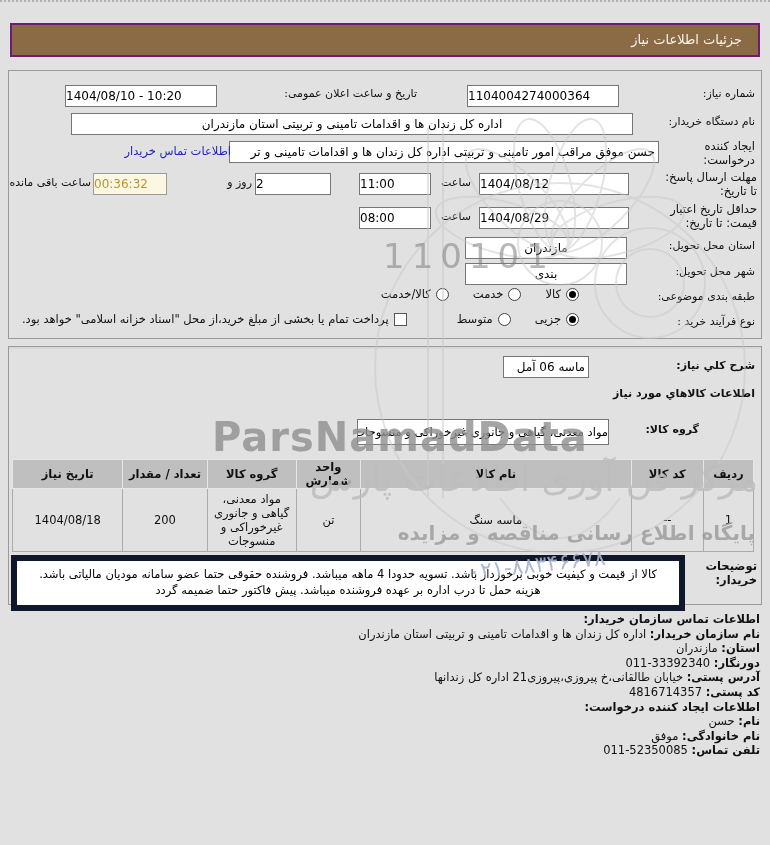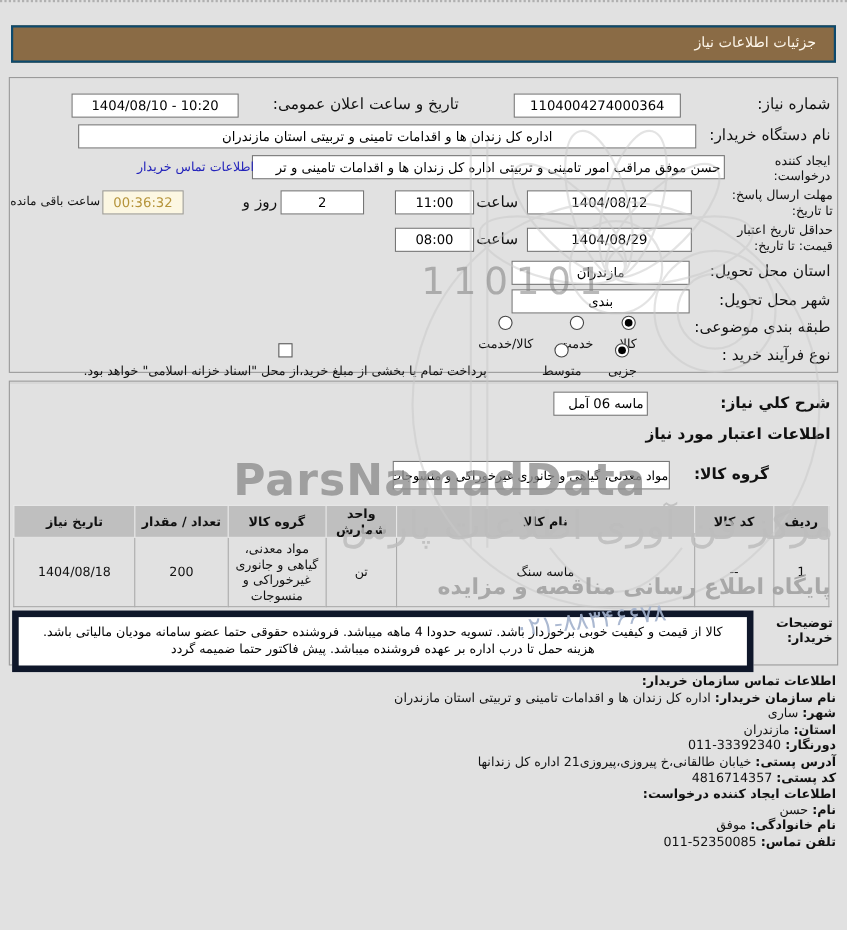--- a/index.html
+++ b/index.html
@@ -1,39 +1,39 @@
 <!DOCTYPE html>
 <html dir="rtl" lang="fa"><head>
 <meta charset="utf-8">
 <style>
   html,body{margin:0;padding:0;background:#e1e1e1;}
   body{font-family:"DejaVu Sans",sans-serif;}
   #page{position:relative;width:770px;height:845px;background:#e1e1e1;overflow:hidden;direction:rtl;}
   .top-dots{position:absolute;top:0;left:0;right:0;height:0;border-top:2px dotted #b0b0b0;}
   .titlebar{position:absolute;top:23px;left:10px;right:10px;height:30px;background:#8a6b45;
-    border:2px solid #0c4a6e;color:#fdf6ea;font-size:13px;line-height:30px;padding-right:16px;}
+    border:2px solid #701a75;color:#fdf6ea;font-size:13px;line-height:30px;padding-right:16px;}
   .panel{position:absolute;left:8px;right:8px;border:1px solid #9a9a9a;}
   #panel1{top:70px;height:267px;}
   #panel2{top:346px;height:257px;box-shadow:inset 0 2px 0 #d7d7d7;}
-  .lbl{position:absolute;font-size:14px;color:#111;white-space:nowrap;}
+  .lbl{position:absolute;font-size:11px;color:#111;white-space:nowrap;}
   .lbl2{position:absolute;font-size:11.5px;color:#111;text-align:right;line-height:14px;white-space:nowrap;}
   .b{font-weight:bold;}
   .ibox{position:absolute;background:#fff;border:1px solid #767676;height:20px;font-size:12px;
     line-height:20px;color:#000;overflow:hidden;white-space:nowrap;}
   .center{text-align:center;}
   .rstart{text-align:right;padding:0 3px;}
-  .num{direction:ltr;text-align:center;}
+  .num{direction:ltr;}
   .cream{background:#fcf7e2;color:#b5943b;border-color:#9a9a9a;}
   .link{position:absolute;font-size:11.5px;color:#2323bb;white-space:nowrap;cursor:pointer;}
   .radio{width:13px;height:13px;border:1px solid #444;border-radius:50%;background:#fff;
     display:inline-block;position:relative;box-sizing:border-box;flex:none;}
   .radio.sel::after{content:"";position:absolute;left:2px;top:2px;width:7px;height:7px;border-radius:50%;background:#000;}
   .checkbox{width:13px;height:13px;border:1px solid #555;background:#fff;display:inline-block;box-sizing:border-box;flex:none;}
   .optrow{position:absolute;display:flex;gap:24px;align-items:center;}
-  .opt{display:flex;align-items:center;gap:5px;font-size:11.5px;color:#111;white-space:nowrap;flex-direction:column;}
+  .opt{display:flex;align-items:center;gap:5px;font-size:11.5px;color:#111;white-space:nowrap;}
   .goods-table{position:absolute;top:112px;right:7px;width:742px;border-collapse:collapse;
     table-layout:fixed;font-size:11.5px;color:#111;border:1px solid #8a8a8a;}
   .goods-table th{background:#bfbfbf;border:1px solid #e6e6e6;font-weight:bold;height:26px;padding:0 2px;}
   .goods-table td{border:1px solid #ababab;text-align:center;height:62px;padding:0 3px;line-height:14px;}
   .notes-box{position:absolute;background:#fff;border:6px solid #0f172a;font-size:11.5px;
     line-height:16px;text-align:center;padding:5px 8px;}
   .contact{position:absolute;top:612px;right:10px;left:10px;font-size:11.5px;line-height:14.6px;color:#111;}
   
   .wm{position:absolute;pointer-events:none;z-index:50;}
   .wm-digits{left:383px;top:236px;font-size:34px;font-weight:normal;color:#7f7f7f;opacity:.55;letter-spacing:7px;direction:ltr;}
@@ -123,21 +123,21 @@
         <span class="checkbox"></span>
         <span>پرداخت تمام یا بخشی از مبلغ خرید،از محل "اسناد خزانه اسلامی" خواهد بود.</span>
       </span>
     </div>
   </div>
 
   <div class="panel" id="panel2">
     <div class="lbl b" style="right:6px;top:12px">شرح كلي نياز:</div>
     <div class="ibox rstart" style="right:172px;top:9px;width:78px">ماسه 06 آمل</div>
 
-    <div class="lbl b" style="right:6px;top:40px">اطلاعات اعتبار مورد نياز</div>
+    <div class="lbl b" style="right:6px;top:40px">اطلاعات كالاهاي مورد نياز</div>
 
     <div class="lbl b" style="right:62px;top:76px">گروه کالا:</div>
     <div class="ibox center" style="right:152px;top:72px;width:250px;height:24px;line-height:24px;font-size:11.5px">مواد معدنی، گیاهی و جانوری غیرخوراکی و منسوجات</div>
 
     <table class="goods-table">
       <colgroup>
         <col style="width:50px">
           <col style="width:72px">
           <col style="width:270px">
           <col style="width:64px">
@@ -172,21 +172,20 @@
     <div class="lbl2 b" style="right:4px;top:212px">
       <div>توضیحات</div>
       <div>خریدار:</div>
     </div>
     <div class="notes-box" style="right:76px;top:208px;width:646px;height:34px">کالا از قیمت و کیفیت خوبی برخوردار باشد. تسویه حدودا 4 ماهه میباشد. فروشنده حقوقی حتما عضو سامانه مودیان مالیاتی باشد. هزینه حمل تا درب اداره بر عهده فروشنده میباشد. پیش فاکتور حتما ضمیمه گردد</div>
   </div>
 
   <div class="contact">
     <div class="b">اطلاعات تماس سازمان خریدار:</div>
     <div><b>نام سازمان خریدار:</b> <span>اداره کل زندان ها و اقدامات تامینی و تربیتی استان مازندران</span></div>
-    <div><b>شهر:</b> <span>ساری</span></div>
     <div><b>استان:</b> <span>مازندران</span></div>
     <div><b>دورنگار:</b> <span>33392340-011</span></div>
     <div><b>آدرس پستی:</b> <span>خیابان طالقانی،خ پیروزی،پیروزی21 اداره کل زندانها</span></div>
     <div><b>کد پستی:</b> <span>4816714357</span></div>
     <div class="b">اطلاعات ایجاد کننده درخواست:</div>
     <div><b>نام:</b> <span>حسن</span></div>
     <div><b>نام خانوادگی:</b> <span>موفق</span></div>
     <div><b>تلفن تماس:</b> <span>52350085-011</span></div>
   </div>
 

